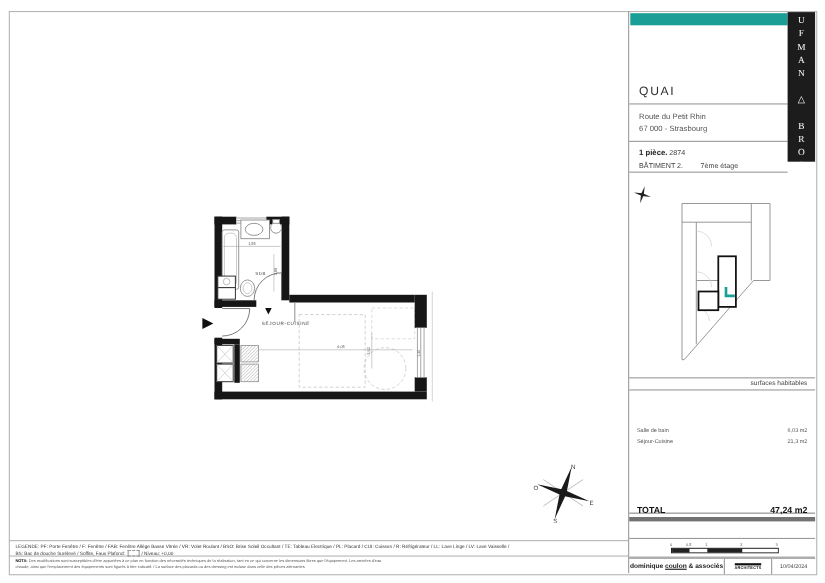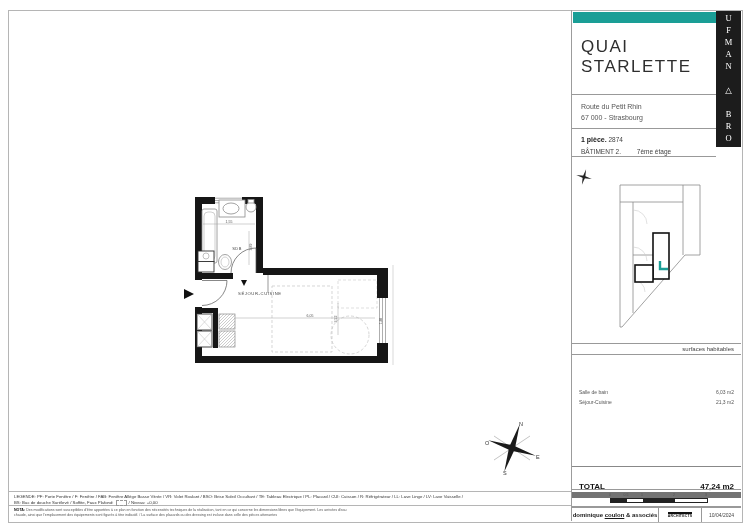--- a/index.html
+++ b/index.html
@@ -6,38 +6,38 @@
   #page{position:relative;width:750px;height:530px;background:#fff;overflow:hidden;
         font-family:"Liberation Sans",sans-serif;color:#333;}
   .abs{position:absolute;}
   
   #frame{left:8px;top:10px;width:733px;height:511px;border:1px solid #b5b5b5;}
   #vdivider{left:571px;top:10px;width:1px;height:511px;background:#9c9c9c;}
   
   #titleblock{left:572px;top:10px;width:144px;height:137px;}
   #tealbar{left:1px;top:2px;width:143px;height:11px;}
   #titlebox{left:0;top:13px;width:144px;height:71px;border-bottom:1px solid #999;}
-  .proj{font-size:17px;letter-spacing:1.5px;color:#2e2e2e;line-height:1.18;font-weight:400;padding:14px 0 0 9px;}
+  .proj{font-size:11px;letter-spacing:1.5px;color:#2e2e2e;line-height:1.18;font-weight:400;padding:14px 0 0 9px;margin-top:40px;}
   #addrbox{left:0;top:85px;width:144px;height:34px;border-bottom:1px solid #999;padding-top:6px;box-sizing:border-box;}
   .addr{font-size:7px;color:#555;padding-left:9px;line-height:1.6;}
   #unitbox{left:0;top:120px;width:144px;height:27px;border-bottom:1px solid #999;padding-top:4px;box-sizing:border-box;}
   .unitline{font-size:6.5px;color:#444;padding-left:9px;line-height:1.7;}
   .unitline b{font-size:7px;color:#222;}
   .floorlbl{display:inline-block;margin-left:14px;}
   
   #kstrip{left:716px;top:11px;width:25px;height:136px;background:#1c1c1c;display:flex;align-items:center;justify-content:center;}
   #kstrip .vtxt{writing-mode:vertical-rl;text-orientation:upright;color:#fff;font-family:"Liberation Serif",serif;
         font-size:8.5px;letter-spacing:2px;white-space:nowrap;}
   
   #keyplanbox{left:572px;top:147px;width:169px;height:196px;border-bottom:1px solid #999;}
   #surfhdr{left:572px;top:343px;width:169px;height:12px;border-bottom:1px solid #999;box-sizing:border-box;
         font-size:6px;color:#444;text-align:right;padding:3px 7px 0 0;}
   #roomsbox{left:572px;top:355px;width:169px;height:112px;border-bottom:1px solid #888;box-sizing:border-box;padding-top:33px;}
   .roomrow{display:flex;justify-content:space-between;padding:0 7px;font-size:5px;color:#555;line-height:1.9;}
-  #totalbar{left:572px;top:481px;width:169px;height:17px;border-bottom:6px solid #737373;box-sizing:border-box;
+  #totalbar{left:572px;top:457px;width:169px;height:17px;border-bottom:4px solid #737373;box-sizing:border-box;
         display:flex;justify-content:space-between;align-items:center;padding:0 7px;font-size:8px;font-weight:bold;color:#111;}
   #gaprow{left:572px;top:484px;width:169px;height:6px;border-bottom:1px solid #999;box-sizing:border-box;}
   #scalerow{left:572px;top:490px;width:169px;height:17px;border-bottom:1px solid #999;box-sizing:border-box;}
   #scalebar{position:absolute;left:38px;top:3px;width:100px;}
   .sb-labels{position:relative;height:5px;font-size:3.5px;color:#555;}
   .sb-labels span{position:absolute;top:0;transform:translateX(-50%);}
   .sb-segs{display:flex;height:2.5px;border:0.5px solid #222;width:96px;margin-left:0;}
   .sb-segs i{display:block;height:100%;}
   
   #footerrow{left:572px;top:507px;width:169px;height:14px;display:flex;align-items:stretch;}
@@ -175,21 +175,20 @@
     <text x="3" y="29" font-size="5.5" fill="#333">O</text>
     <text x="54" y="43" font-size="5.5" fill="#333">E</text>
     <text x="21" y="59" font-size="5.5" fill="#333">S</text>
   </svg>
 
   <div class="abs" id="titleblock">
     <div class="abs" id="tealbar" style="background:#1A9E96;"></div>
     <div class="abs" id="titlebox">
       <div class="proj">
         <div>QUAI</div>
-        <div>STARLETTE</div>
       </div>
     </div>
     <div class="abs" id="addrbox">
       <div class="addr">Route du Petit Rhin</div>
       <div class="addr">67 000 -  Strasbourg</div>
     </div>
     <div class="abs" id="unitbox">
       <div class="unitline">
         <b>1 pièce.</b>
         <span>2874</span>

